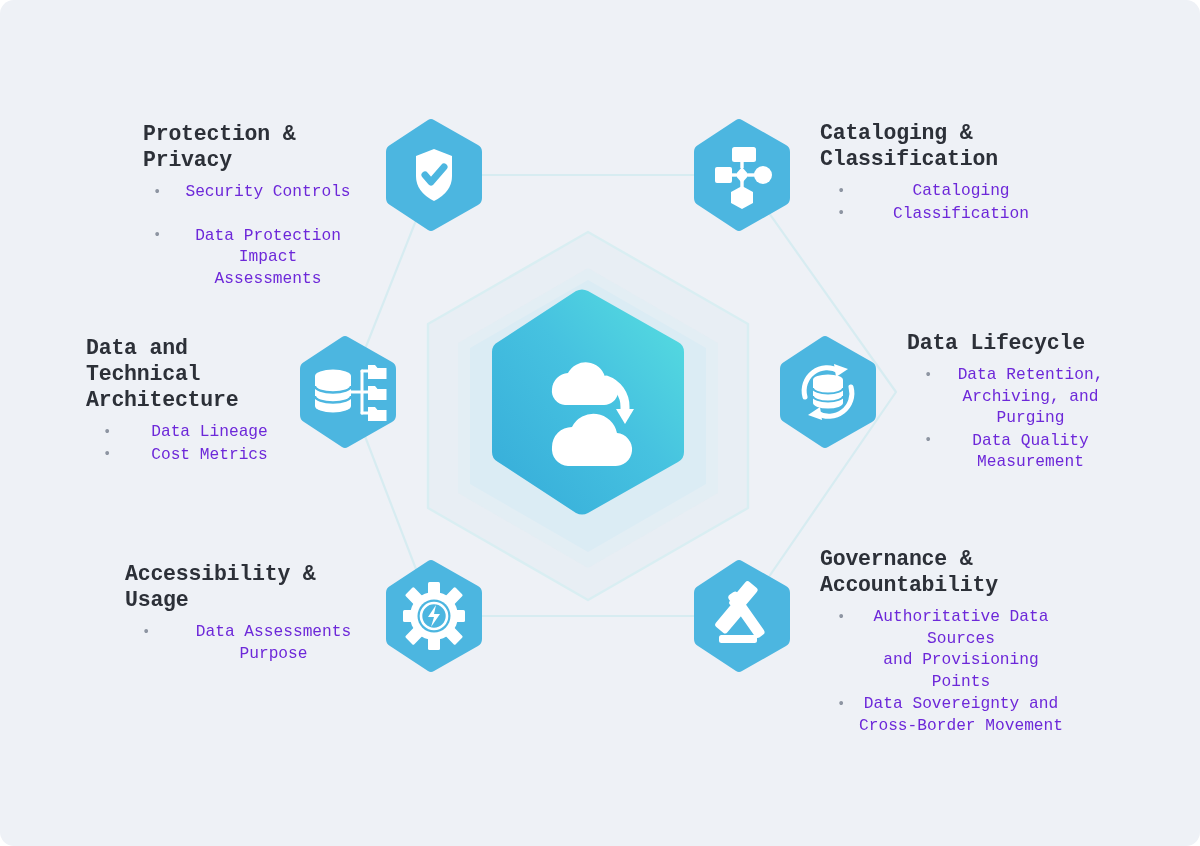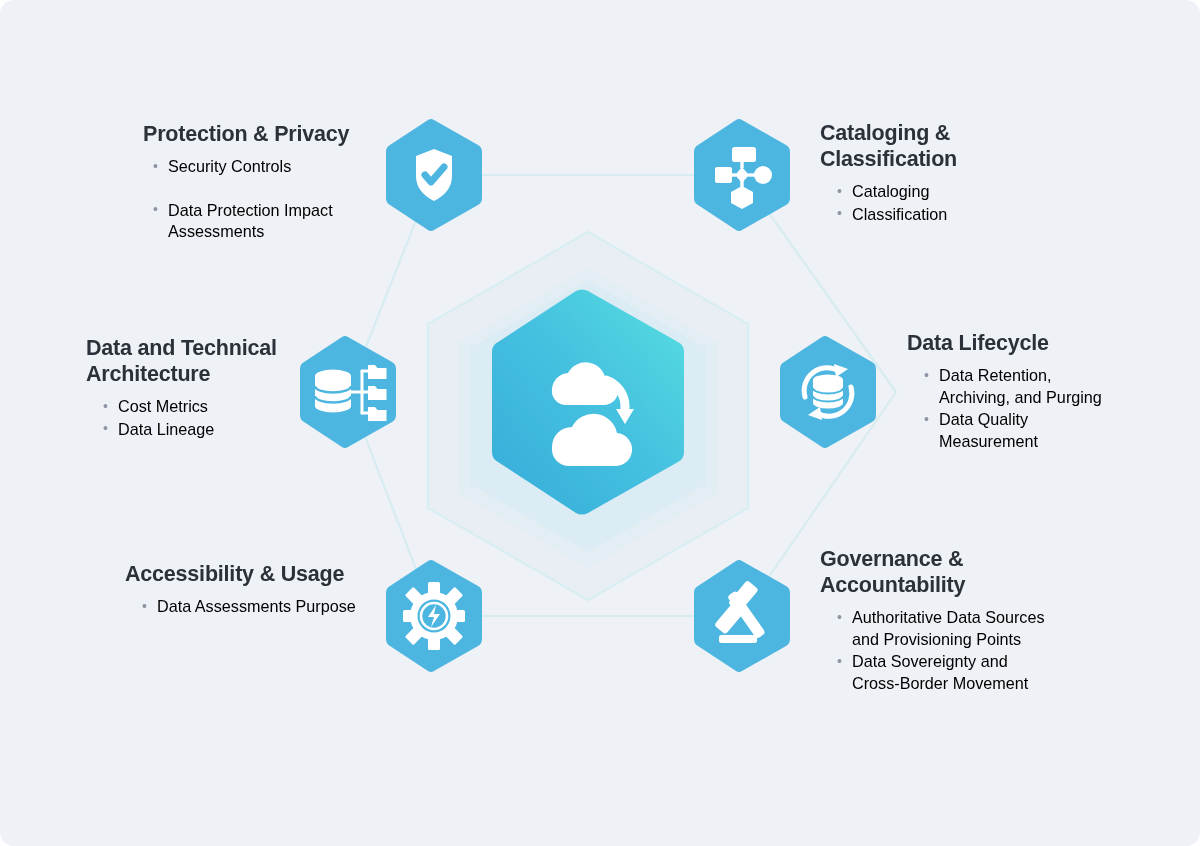--- a/index.html
+++ b/index.html
@@ -46,42 +46,44 @@
     height: 230px;
   }
   .node.center-node .hex {
     width: 200px;
     height: 230px;
   }
 
   
   .block {
     position: absolute;
+    font-family: Liberation Mono, monospace;
   }
   .block h3 {
     margin: 0 0 9px 0;
     font-size: 21.5px;
     line-height: 26px;
     font-weight: bold;
     color: #2c3038;
     letter-spacing: -0.2px;
     white-space: pre-line;
   }
   .block ul {
     margin: 0;
     padding: 0;
     list-style: none;
   }
   .block li {
     position: relative;
     font-size: 16.2px;
     line-height: 21.6px;
-    color: #000000;
+    color: #6d28d9;
     padding-left: 15px;
     margin-bottom: 1px;
+    text-align: center;
   }
   .block li::before {
     content: "\2022";
     position: absolute;
     left: 0;
     top: -0.5px;
     color: #8d95a2;
     font-size: 14px;
   }
   .block.indent ul {
@@ -194,22 +196,22 @@
         <path d="M70 30 h7 l2.5 3 h9 v11 h-18.5 Z"></path>
         <path d="M70 51 h7 l2.5 3 h9 v11 h-18.5 Z"></path>
         <path d="M70 72 h7 l2.5 3 h9 v11 h-18.5 Z"></path>
       </g>
     </svg>
   </div>
   <div class="block indent" style="left:86px; top:335px; width:215px;">
     <h3>Data and Technical
 Architecture</h3>
     <ul>
+      <li>Data Lineage</li>
       <li>Cost Metrics</li>
-      <li>Data Lineage</li>
     </ul>
   </div>
 
   <div class="node" style="left:778px; top:335px;">
     <svg class="hex" viewBox="0 0 100 114">
       <path d="M50 2 L94 27 Q98 29 98 34 L98 80 Q98 85 94 87 L50 112 Q47 114 44 112 L6 87 Q2 85 2 80 L2 34 Q2 29 6 27 L44 2 Q47 0 50 2 Z" fill="#4cb6e0"></path>
 
       <g fill="none" stroke="#ffffff" stroke-width="5" stroke-linecap="round">
         <path d="M27 62 a23 23 0 0 1 34 -26"></path>
         <path d="M73 52 a23 23 0 0 1 -34 26"></path>

